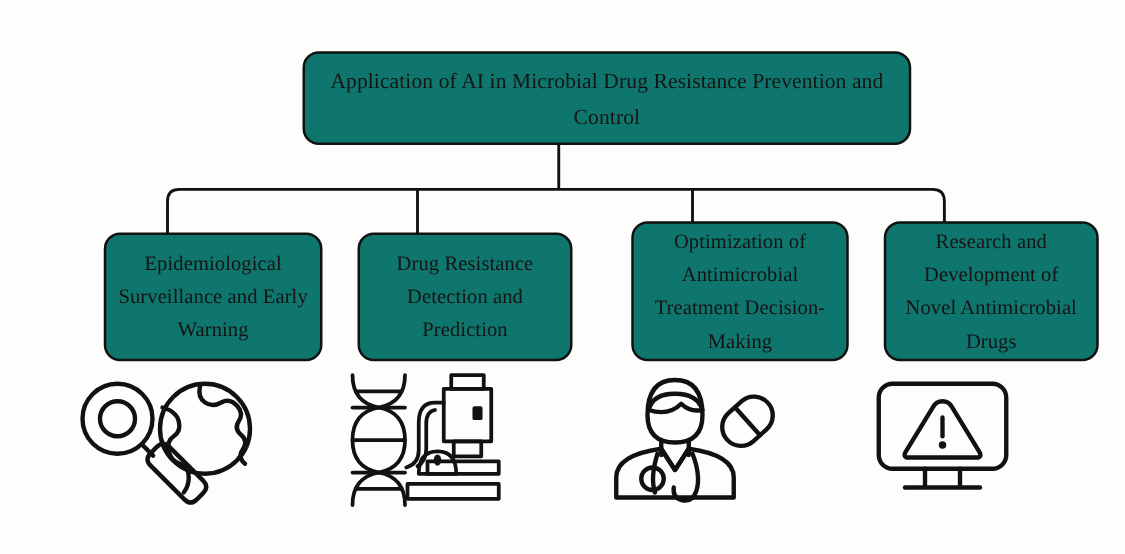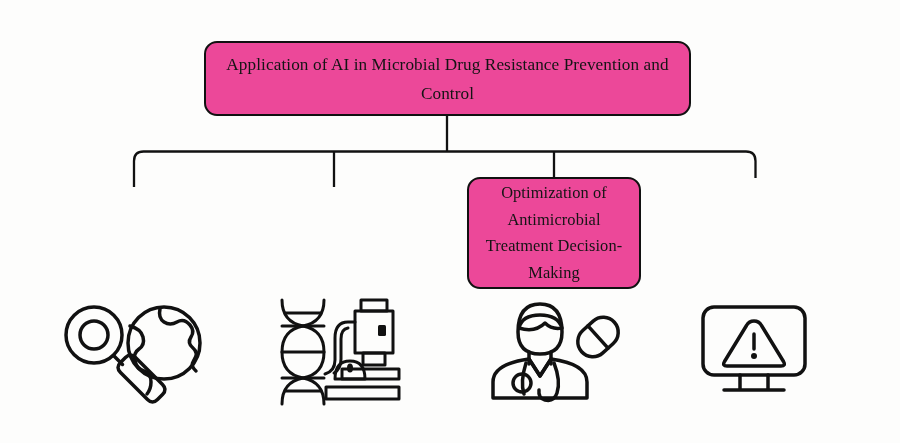--- a/index.html
+++ b/index.html
@@ -37,26 +37,27 @@
     stroke-width: 2.3;
     stroke-linecap: butt;
   }
 
   
   .node-box {
     position: absolute;
     box-sizing: border-box;
     border: 2.4px solid #111111;
     border-radius: 13px;
-    background: #ec4899;
+    background: #0f766e;
     display: flex;
     align-items: center;
     justify-content: center;
     text-align: center;
     z-index: 2;
+    margin-left: 38px;
   }
   .node-label {
     display: block;
     width: 100%;
     padding: 0 8px;
     box-sizing: border-box;
     letter-spacing: 0.1px;
   }
 
   #root-node {
@@ -150,26 +151,35 @@
     <path d="M 134 187 L 134 161 Q 134 151.5 143.5 151.5 L 746 151.5 Q 755.5 151.5 755.5 161 L 755.5 178"></path>
 
     <line x1="334" y1="151.5" x2="334" y2="187"></line>
     <line x1="554" y1="151.5" x2="554" y2="178"></line>
   </svg>
 
   <div class="node-box" id="root-node">
     <span class="node-label">Application of AI in Microbial Drug Resistance Prevention and Control</span>
   </div>
 
-
+  <div class="node-box child-node" id="child-node-0">
+    <span class="node-label">Epidemiological Surveillance and Early Warning</span>
+  </div>
+
+  <div class="node-box child-node" id="child-node-1">
+    <span class="node-label">Drug Resistance Detection and Prediction</span>
+  </div>
 
   <div class="node-box child-node" id="child-node-2">
     <span class="node-label">Optimization of Antimicrobial Treatment Decision-Making</span>
   </div>
 
+  <div class="node-box child-node" id="child-node-3">
+    <span class="node-label">Research and Development of Novel Antimicrobial Drugs</span>
+  </div>
 
   <div class="icon-slot" id="icon-slot-0">
     <svg viewBox="0 0 320 200" width="160" height="100">
 
       <circle class="ico-stroke" cx="218" cy="86" r="72"></circle>
 
       <path class="ico-stroke" d="M 150 52 q 22 6 26 22 q 4 16 -8 24 q -12 8 -8 24 q 4 16 18 20 q 14 4 14 22 q 0 14 -8 24"></path>
       <path class="ico-stroke" d="M 210 18 q -4 18 8 26 q 12 8 26 0 q 14 -8 26 6 q 10 12 2 24 q -8 12 4 22 q 12 10 2 24 q -8 12 4 22"></path>
 
       <circle class="ico-stroke" cx="78" cy="70" r="56"></circle>

